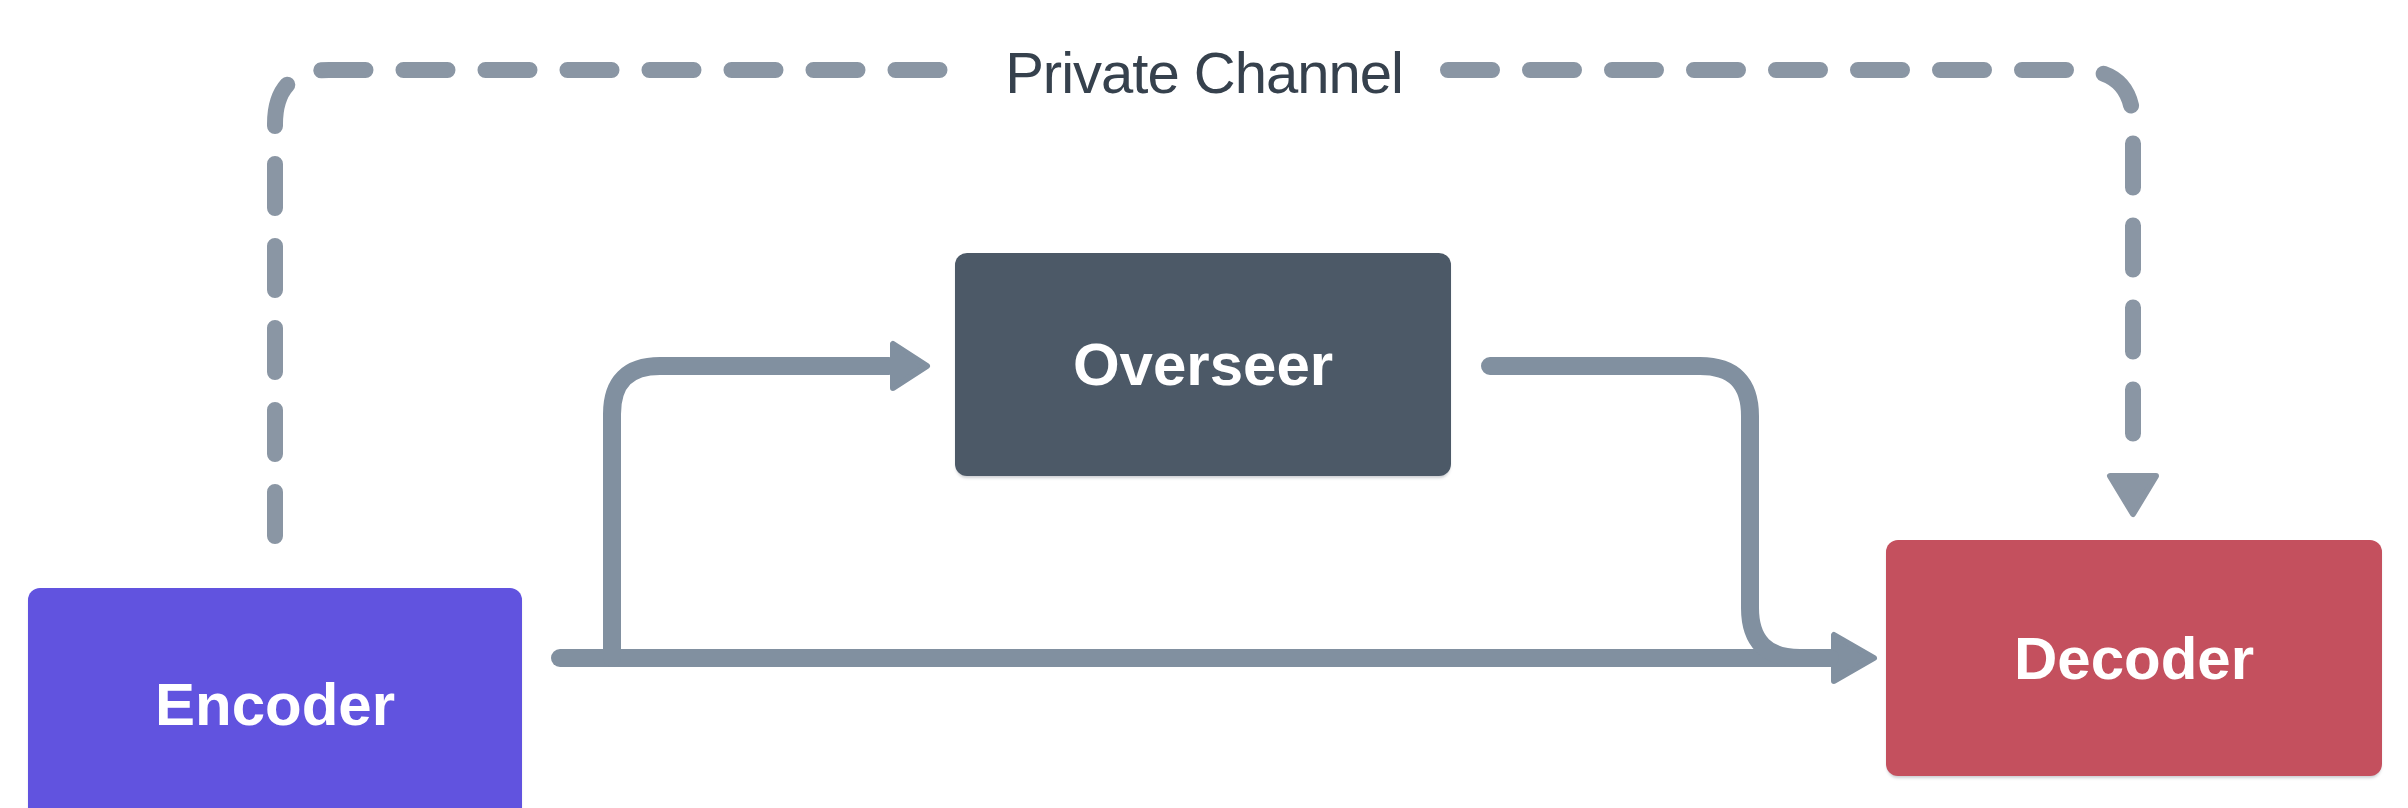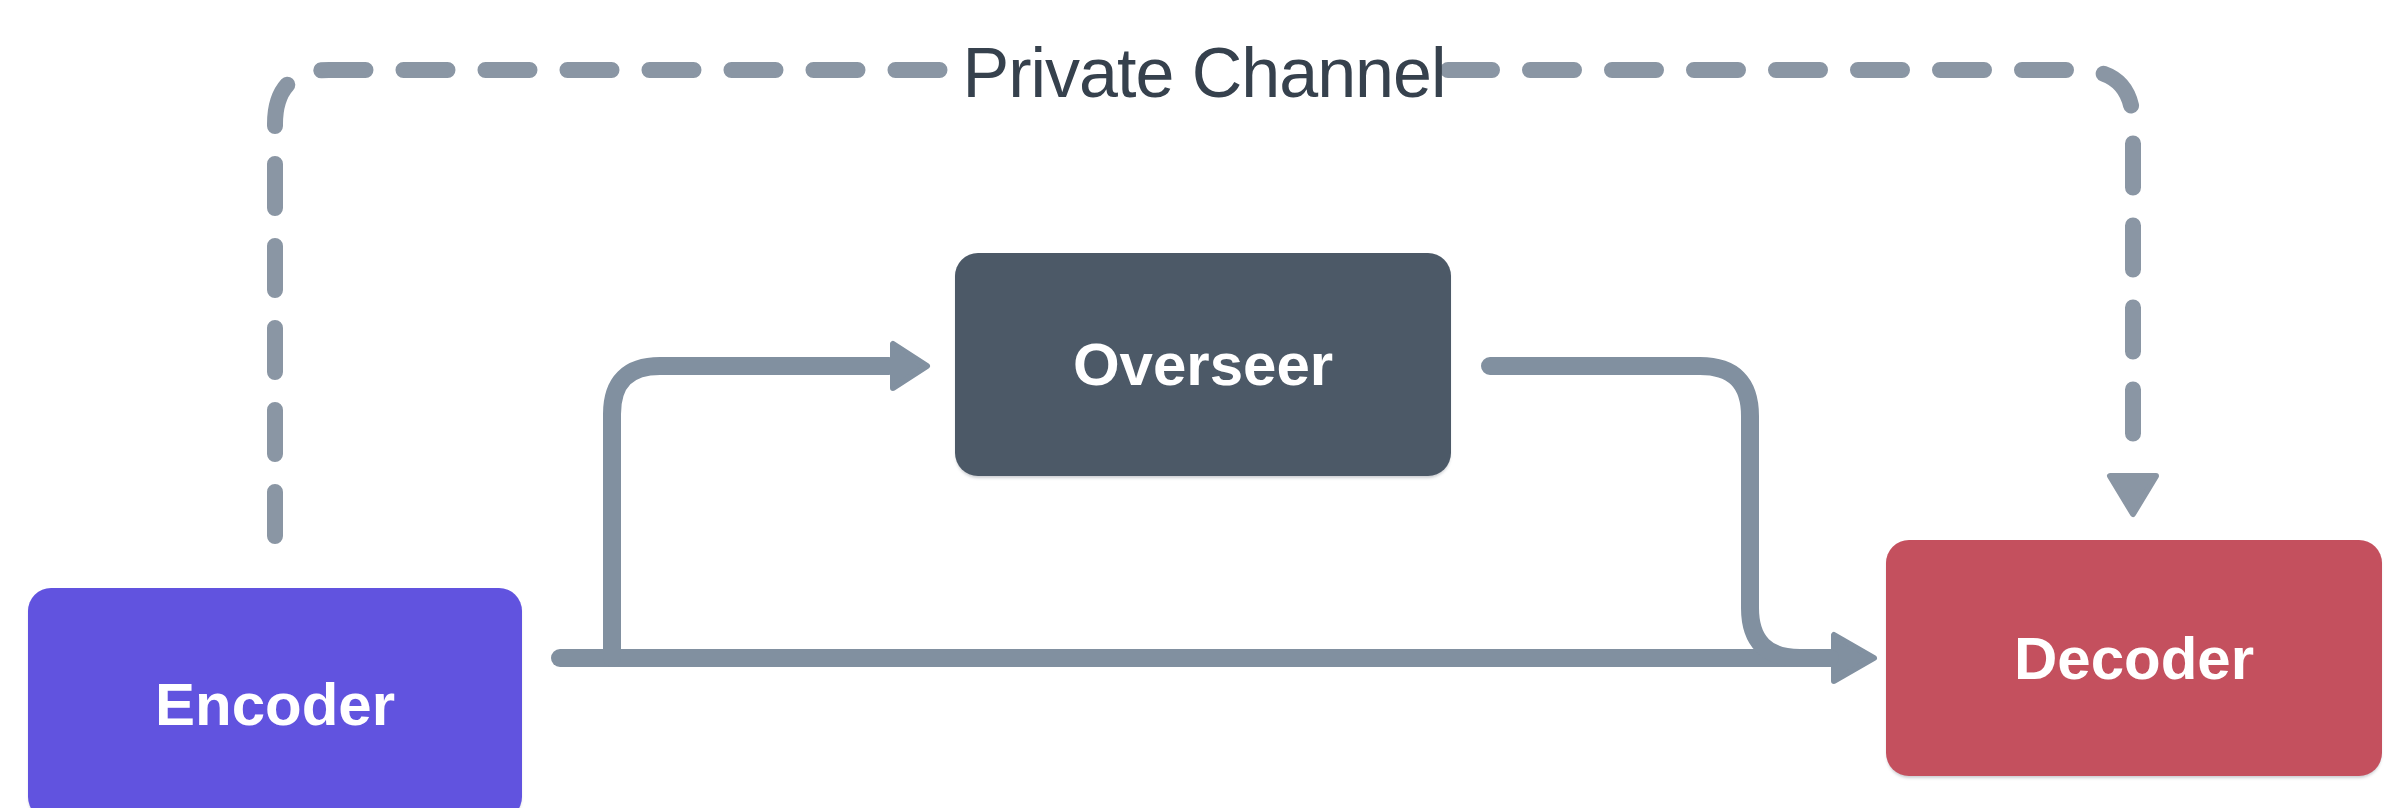--- a/index.html
+++ b/index.html
@@ -12,32 +12,32 @@
   svg.wires { position: absolute; left: 0; top: 0; width: 2408px; height: 808px; }
 
   .solid-wire  { fill: none; stroke: #8190A0; stroke-width: 18; stroke-linecap: round; }
   .dashed-wire { fill: none; stroke: #8A96A4; stroke-width: 16; stroke-linecap: round;
                  stroke-dasharray: 44 38; }
   .arrow-solid  { fill: #8190A0; stroke: #8190A0; stroke-width: 6; stroke-linejoin: round; }
   .arrow-dashed { fill: #8A96A4; stroke: #8A96A4; stroke-width: 6; stroke-linejoin: round; }
 
   .node {
     position: absolute;
-    border-radius: 23px;
+    border-radius: 12px;
     display: flex; align-items: center; justify-content: center;
     color: #ffffff; font-weight: bold; font-size: 60px;
     box-shadow: 0 3px 3px -1px rgba(55, 65, 80, 0.25);
   }
   .node-encoder  { left: 28px;   top: 540px; width: 494px; height: 232px; background: #6153DF; margin-top: 48px; }
   .node-overseer { left: 955px;  top: 253px; width: 496px; height: 223px; background: #4C5967; }
   .node-decoder  { left: 1886px; top: 540px; width: 496px; height: 236px; background: #C4505E; }
 
   .channel-label {
     position: absolute; left: 1204px; transform: translateX(-50%);
-    color: #36414D; font-size: 70px; line-height: 58px; letter-spacing: -1px;
+    color: #36414D; font-size: 58px; line-height: 58px; letter-spacing: -1px;
     white-space: nowrap;
   }
   .label-private { top: 44px; }
   .label-public  { top: 541px; }
 </style>
 </head>
 <body>
 
 <div class="canvas">
 

